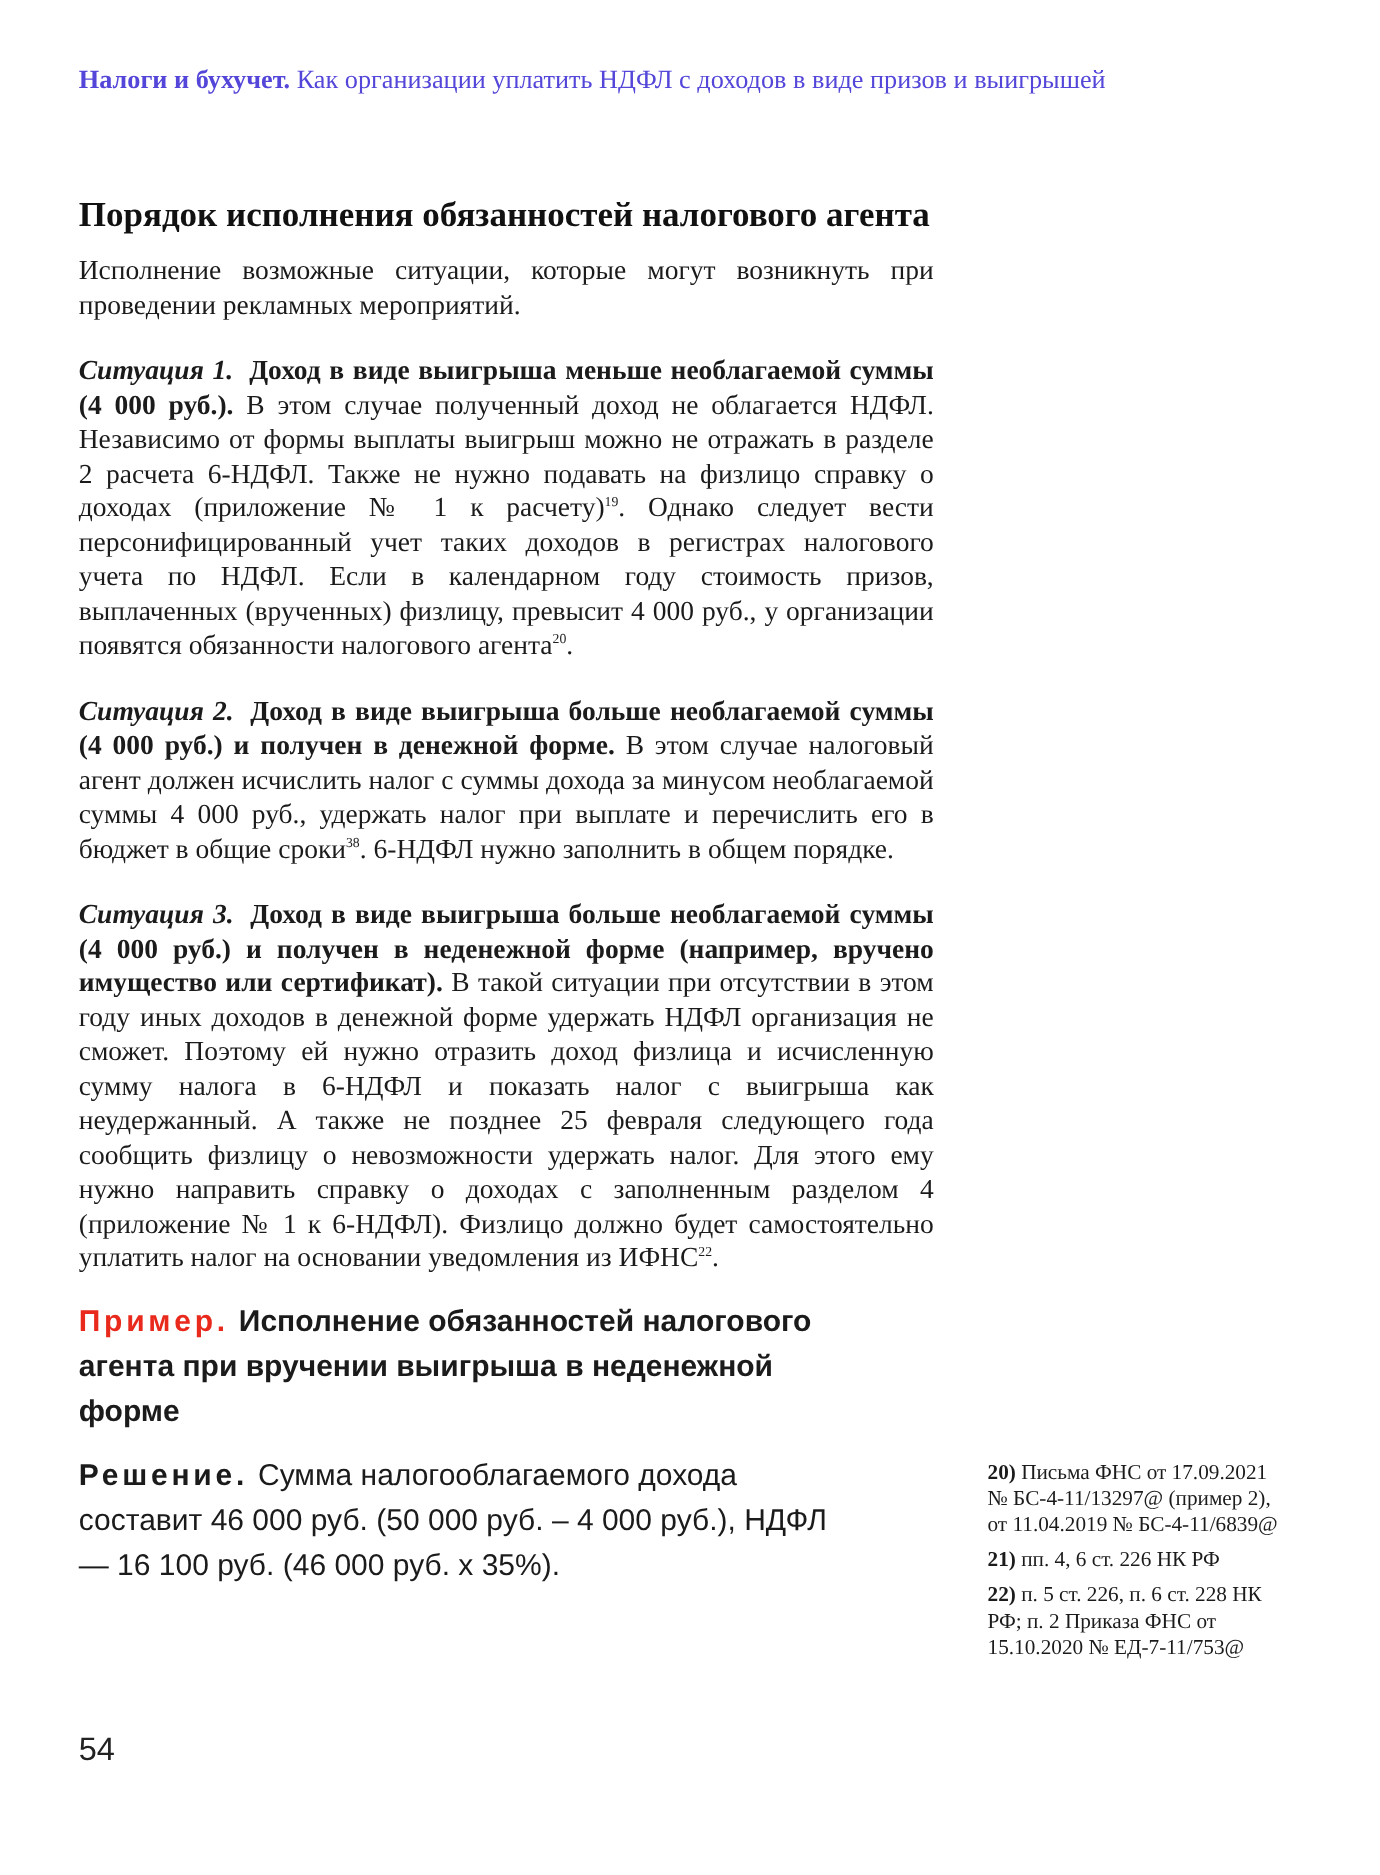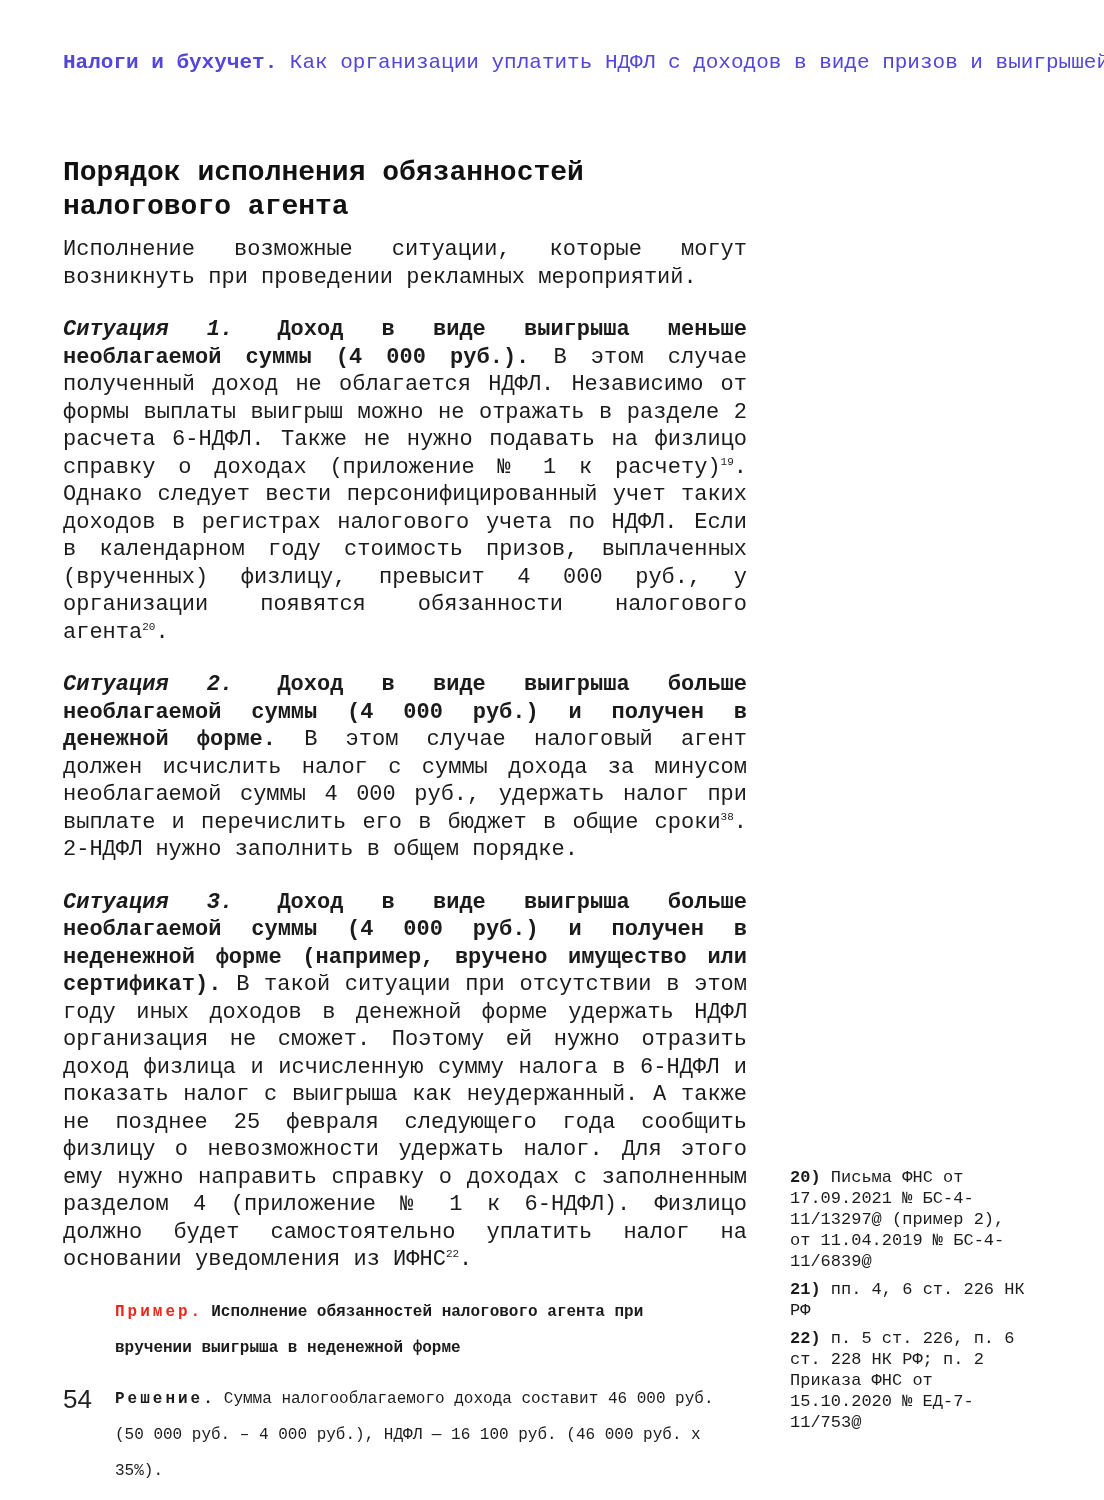--- a/index.html
+++ b/index.html
@@ -1,15 +1,15 @@
 <!DOCTYPE html>
 <html lang="ru" style="--accent-blue: #5346d9; --accent-red: #e8291c; --text: #1b1b1b;"><head>
 <meta charset="utf-8">
 <style>
-  * { margin:0; padding:0; box-sizing:border-box;font-family:Liberation Mono, monospace; }
+  * { margin:0; padding:0; box-sizing:border-box; }
   html,body { background:#ffffff; }
   .page {
     position:relative;
     width:1104px; height:1500px;
     background:#ffffff;
     color:var(--text, #1b1b1b);
     font-family:"Liberation Serif", serif;
     overflow:hidden;
   }
   
@@ -34,23 +34,23 @@
   }
   p.intro { margin-top:12px; }
   p.situation { margin-top:25px; }
   .sit-label { font-style:italic; font-weight:bold; margin-right:6px; }
   .sit-lead { font-weight:bold; }
   sup.fn-ref {
     font-size:11px; line-height:0; vertical-align:super;
   }
   
   .example {
-    margin-top:20px; margin-left:52px; width:600px;
+    margin-top:20px; width:600px;
     font-family:"Liberation Sans", sans-serif;
-    font-size:16px; line-height:36px;
+    font-size:24px; line-height:36px;
     text-align:left;
   }
   .example-title { font-weight:bold; }
   .example-label {
     color:var(--accent-red, #e8291c);
     font-weight:bold; letter-spacing:3px; margin-right:8px;
   }
   .example-para { margin-top:15px; }
   .para-label { font-weight:bold; letter-spacing:3px; margin-right:8px; }
   
@@ -85,21 +85,21 @@
 
     <p class="body-par situation">
       <span class="sit-label">Ситуация 1.</span>
       <span class="sit-lead">Доход в виде выигрыша меньше необлагаемой суммы (4 000 руб.).</span>
       <span>В этом случае полученный доход не облагается НДФЛ. Независимо от формы выплаты выигрыш можно не отражать в разделе 2 расчета 6-НДФЛ. Также не нужно подавать на физлицо справку о доходах (приложение № 1 к расчету)</span><sup class="fn-ref">19</sup><span>. Однако следует вести персонифицированный учет таких доходов в регистрах налогового учета по НДФЛ. Если в календарном году стоимость призов, выплаченных (врученных) физлицу, превысит 4 000 руб., у организации появятся обязанности налогового агента</span><sup class="fn-ref">20</sup><span>.</span>
     </p>
 
     <p class="body-par situation">
       <span class="sit-label">Ситуация 2.</span>
       <span class="sit-lead">Доход в виде выигрыша больше необлагаемой суммы (4 000 руб.) и получен в денежной форме.</span>
-      <span>В этом случае налоговый агент должен исчислить налог с суммы дохода за минусом необлагаемой суммы 4 000 руб., удержать налог при выплате и перечислить его в бюджет в общие сроки</span><sup class="fn-ref">38</sup><span>. 2-НДФЛ нужно заполнить в общем порядке.</span>
+      <span>В этом случае налоговый агент должен исчислить налог с суммы дохода за минусом необлагаемой суммы 4 000 руб., удержать налог при выплате и перечислить его в бюджет в общие сроки</span><sup class="fn-ref">38</sup><span>. 6-НДФЛ нужно заполнить в общем порядке.</span>
     </p>
 
     <p class="body-par situation">
       <span class="sit-label">Ситуация 3.</span>
       <span class="sit-lead">Доход в виде выигрыша больше необлагаемой суммы (4 000 руб.) и получен в неденежной форме (например, вручено имущество или сертификат).</span>
       <span>В такой ситуации при отсутствии в этом году иных доходов в денежной форме удержать НДФЛ организация не сможет. Поэтому ей нужно отразить доход физлица и исчисленную сумму налога в 6-НДФЛ и показать налог с выигрыша как неудержанный. А также не позднее 25 февраля следующего года сообщить физлицу о невозможности удержать налог. Для этого ему нужно направить справку о доходах с заполненным разделом 4 (приложение № 1 к 6-НДФЛ). Физлицо должно будет самостоятельно уплатить налог на основании уведомления из ИФНС</span><sup class="fn-ref">22</sup><span>.</span>
     </p>
 
     <div class="example">
       <p class="example-title">

